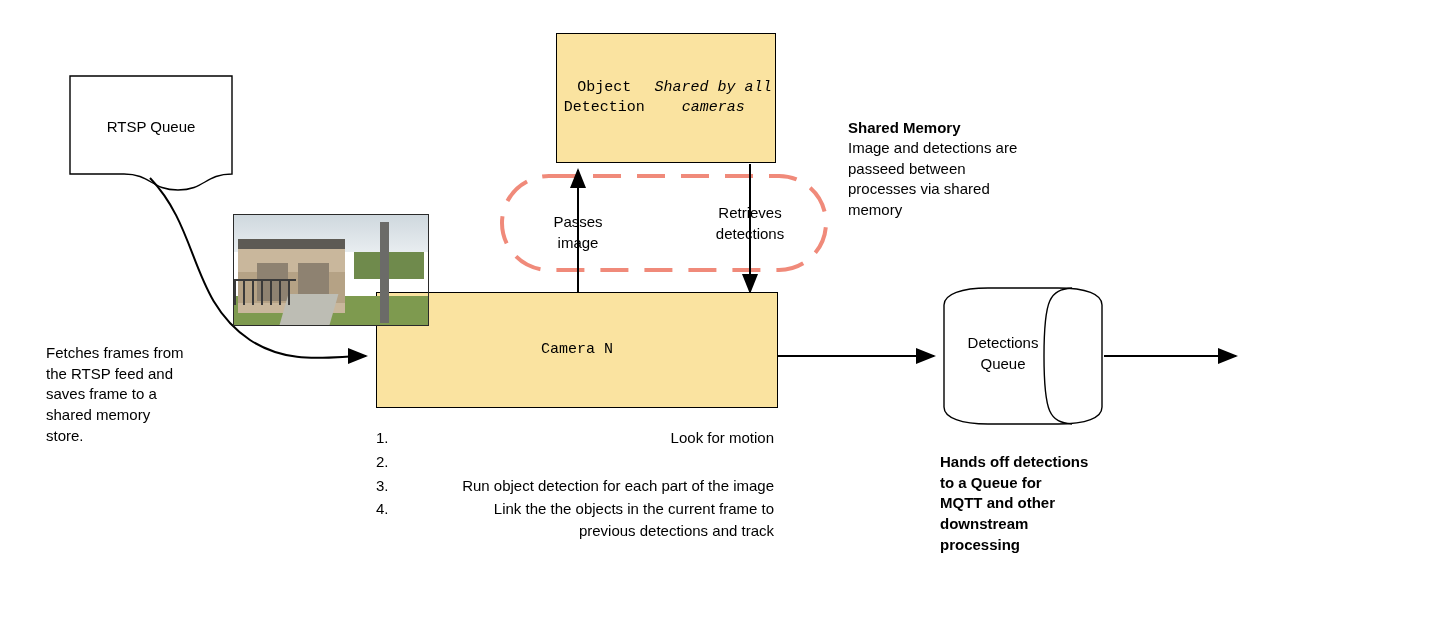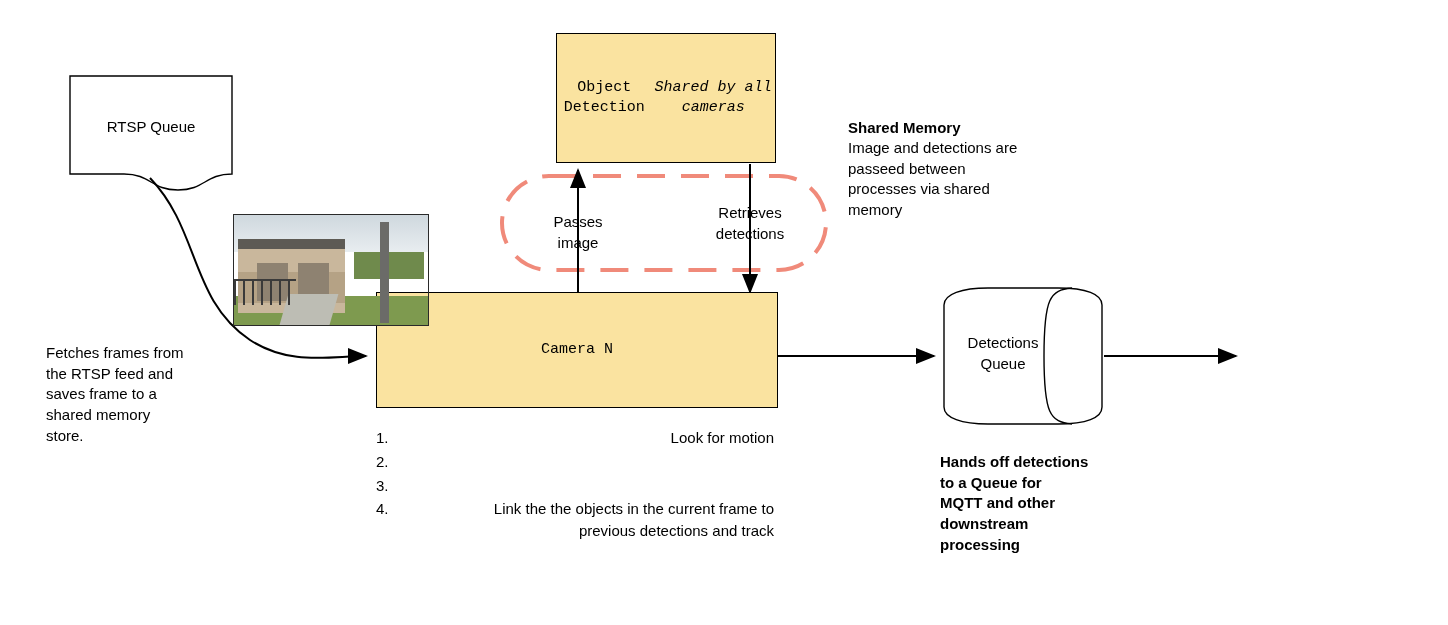--- a/index.html
+++ b/index.html
@@ -249,20 +249,21 @@
   <div class="steps" style="left:376px; top:427px; width:420px;">
     <div class="step">
       <span class="num">1.</span>
       <span class="txt">Look for motion</span>
     </div>
     <div class="step">
       <span class="num">2.</span>
     </div>
     <div class="step">
       <span class="num">3.</span>
+      <span class="txt">Run object detection for each part of the image</span>
     </div>
     <div class="step">
       <span class="num">4.</span>
       <span class="txt">Link the the objects in the current frame to previous detections and track</span>
     </div>
   </div>
 
 </div>
 
 </body></html>

